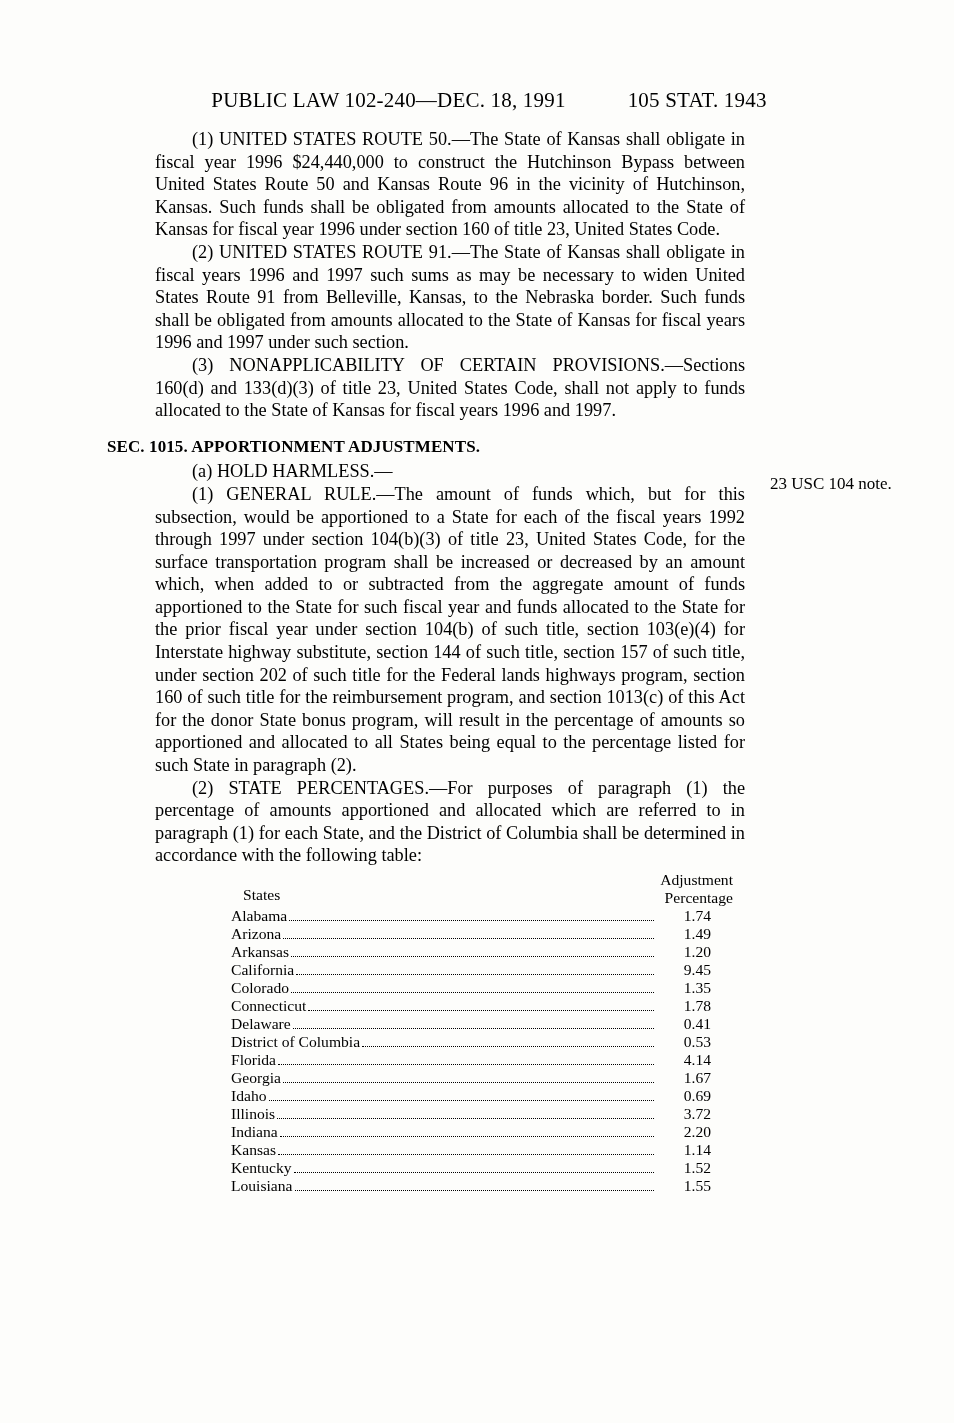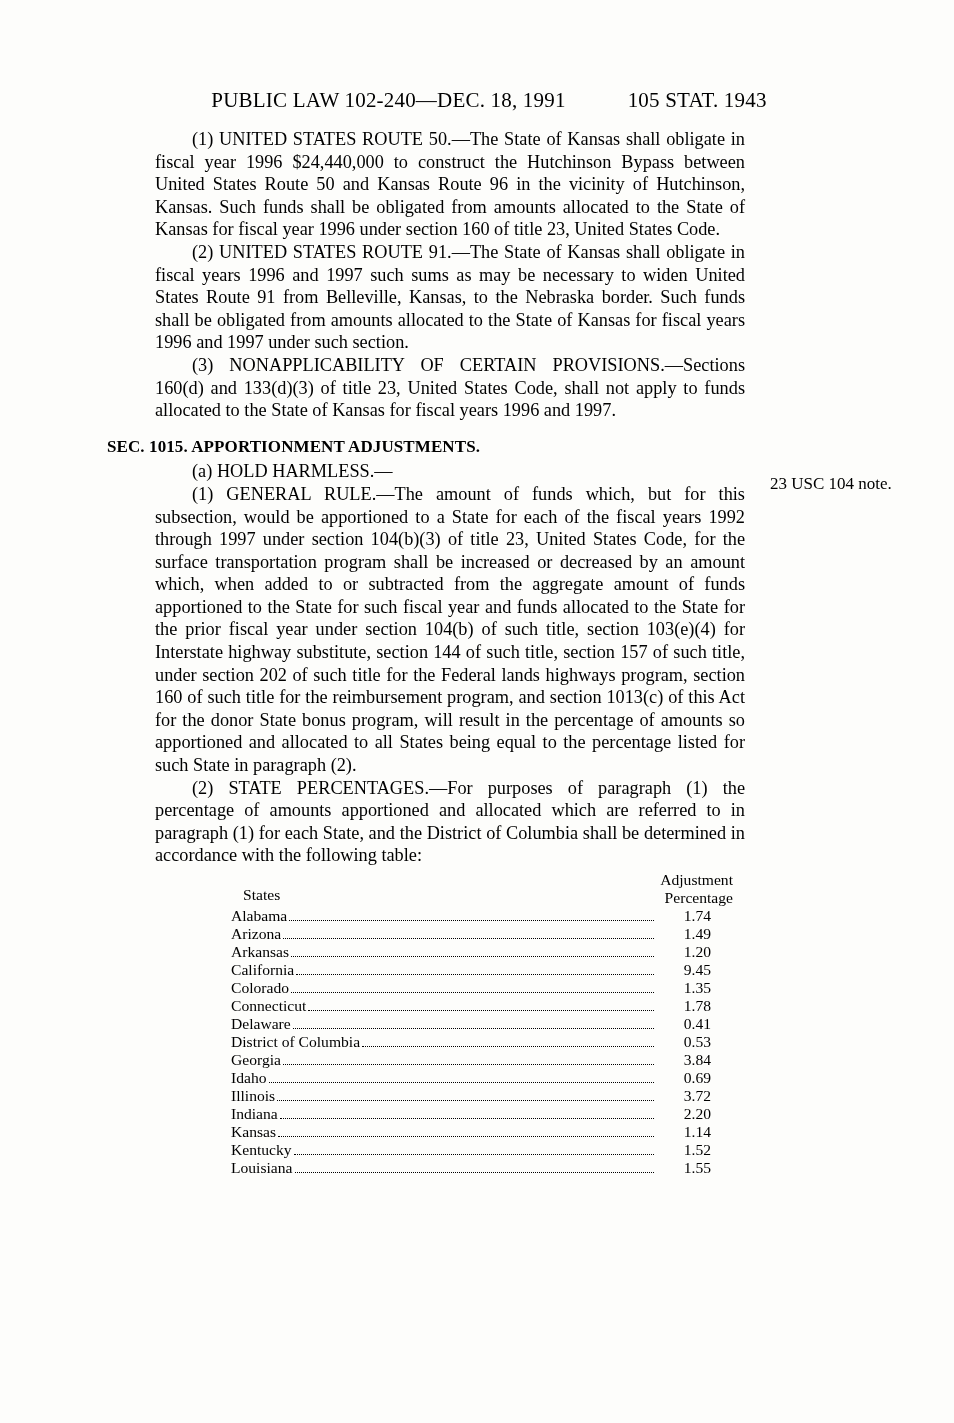--- a/index.html
+++ b/index.html
@@ -189,23 +189,28 @@
             <span class="st-name">Delaware</span>
             <span class="dots"></span>
             <span class="pct">0.41</span>
           </div>
           <div class="tbl-row">
             <span class="st-name">District of Columbia</span>
             <span class="dots"></span>
             <span class="pct">0.53</span>
           </div>
           <div class="tbl-row">
+            <span class="st-name">Florida</span>
+            <span class="dots"></span>
+            <span class="pct">4.14</span>
+          </div>
+          <div class="tbl-row">
             <span class="st-name">Georgia</span>
             <span class="dots"></span>
-            <span class="pct">3.84</span>
+            <span class="pct">1.67</span>
           </div>
           <div class="tbl-row">
             <span class="st-name">Idaho</span>
             <span class="dots"></span>
             <span class="pct">0.69</span>
           </div>
           <div class="tbl-row">
             <span class="st-name">Illinois</span>
             <span class="dots"></span>
             <span class="pct">3.72</span>

